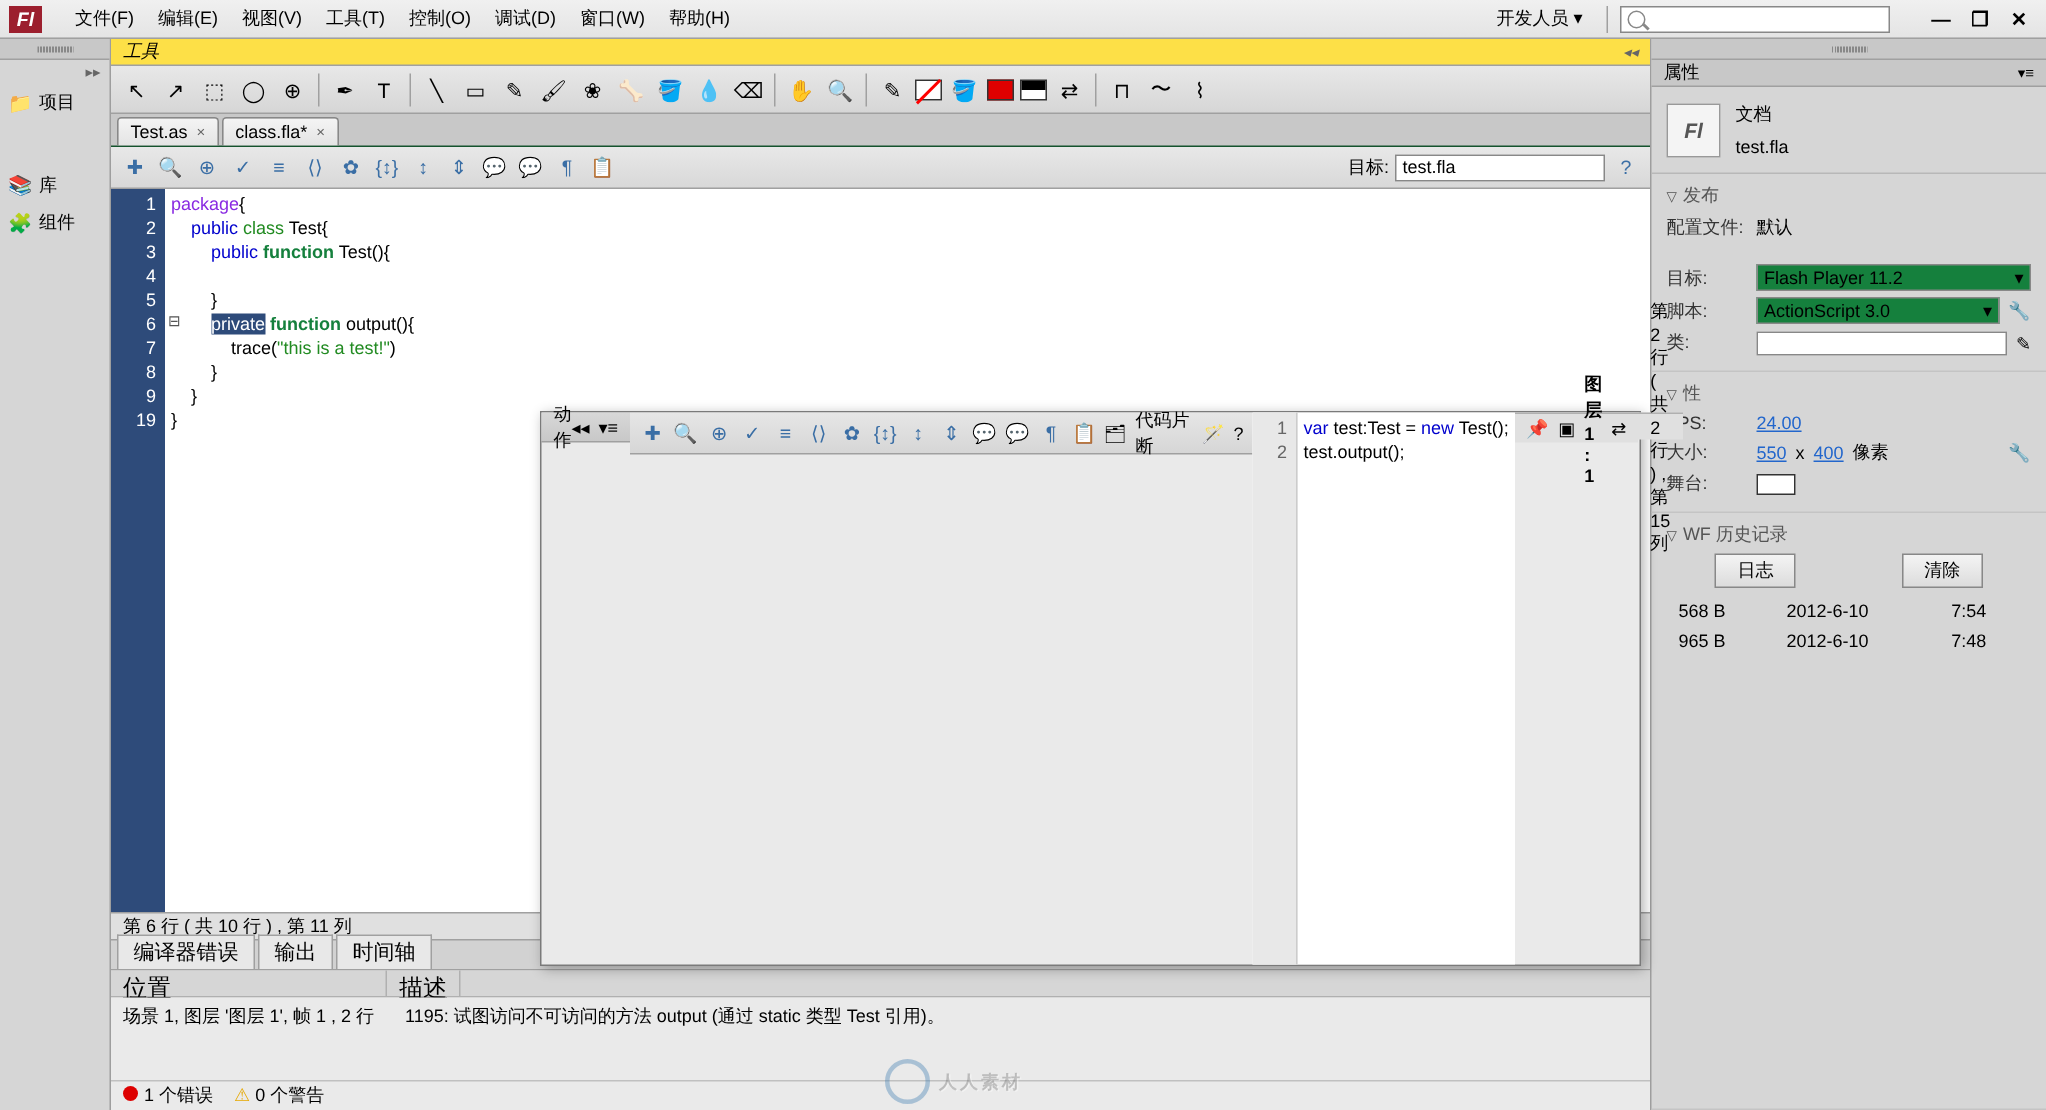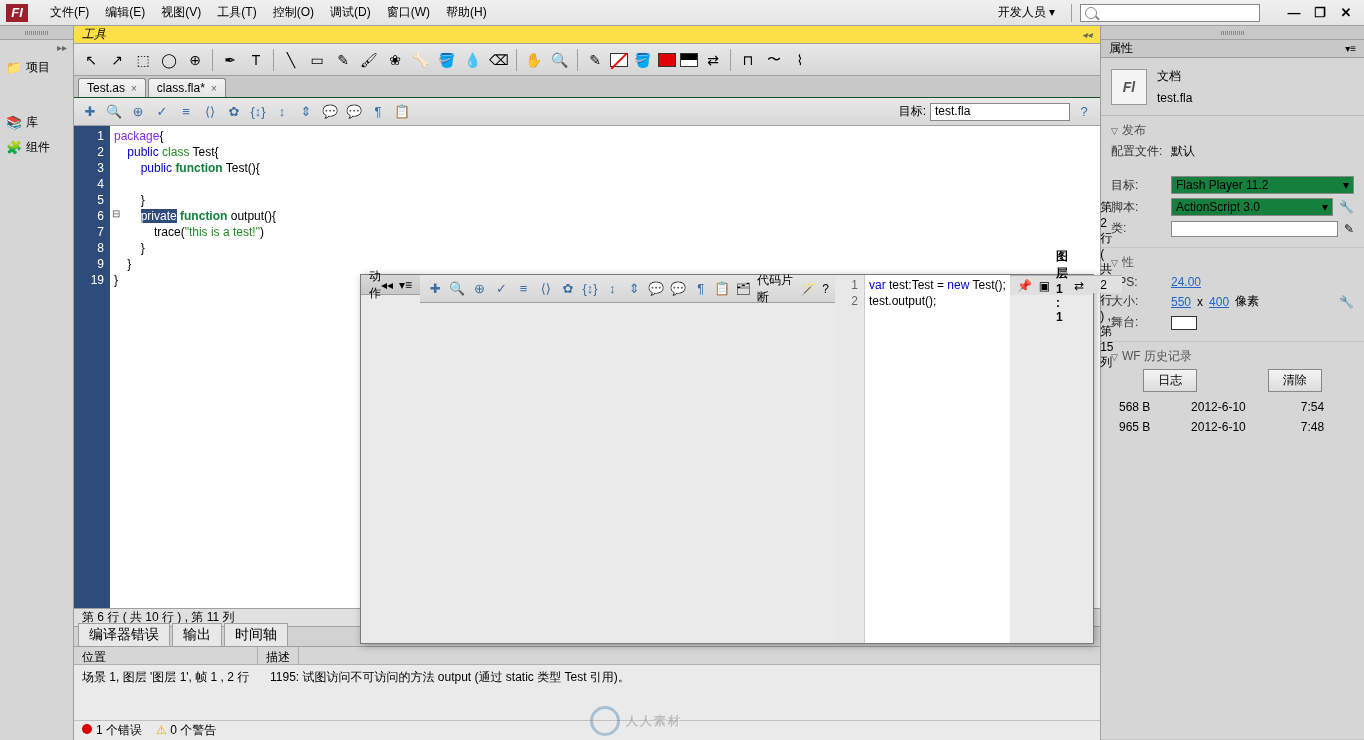--- a/index.html
+++ b/index.html
@@ -40,21 +40,21 @@
 .kw-pub { color:#0000cd; }
 .kw-cls { color:#228b22; }
 .kw-fn { color:#15803d;font-weight:bold; }
 .kw-pvt { background:#2e4b7a; color:#fff; }
 .kw-str { color:#228b22; }
 .status-line { height:18px; background:#e0e0e0; border-top:1px solid #a0a0a0; padding:0 8px; display:flex; align-items:center; font-size:11px; }
 .bottom-tabs { height:20px; background:#d2d2d2; border-top:1px solid #a0a0a0; display:flex; align-items:flex-end; padding-left:4px; }
 .btab { padding:2px 10px; background:#e8e8e8; border:1px solid #a0a0a0; border-bottom:none; margin-right:2px; font-size:14px; cursor:pointer; }
 .error-panel { height:94px; background:#eaeaea; border-top:1px solid #a0a0a0; display:flex; flex-direction:column; }
 .error-header { height:18px; background:#d6d6d6; display:flex; border-bottom:1px solid #b0b0b0; }
-.error-col { padding:2px 8px; border-right:1px solid #b0b0b0; font-size:12px; }
+.error-col { padding:2px 8px; border-right:1px solid #b0b0b0; font-size:16px;text-decoration:underline; }
 .error-col:first-child { width:184px; }
 .error-body { flex:1; background:#eaeaea; padding:4px 8px; font-size:11px; display:flex; gap:12px; }
 .error-footer { height:20px; background:#eaeaea; border-top:1px solid #c0c0c0; padding:0 8px; display:flex; align-items:center; gap:14px; font-size:11px; }
 .err-dot { width:10px; height:10px; border-radius:50%; display:inline-block; margin-right:4px; }
 .actions-panel { position:absolute; left:360px; top:248px; width:734px; height:370px; background:#eaeaea; border:1px solid #7a7a7a; box-shadow:2px 2px 8px rgba(0,0,0,0.3); display:flex; }
 .ap-title { height:20px; background:linear-gradient(#d8d8d8,#c8c8c8); border-bottom:1px solid #a0a0a0; display:flex; align-items:center; padding:0 8px; font-size:11px; }
 .ap-title-close { margin-left:auto; display:flex; gap:6px; font-size:10px; }
 .ap-toolbar { height:28px; background:linear-gradient(#e6e6e6,#d6d6d6); border-bottom:1px solid #a0a0a0; display:flex; align-items:center; padding:0 6px; gap:4px; }
 .ap-code { flex:1; display:flex; background:#fff; }
 .ap-gutter { width:30px; background:#e8e8e8; color:#666; text-align:right; padding:2px 6px 2px 2px; font-family:Consolas,monospace; font-size:12px; line-height:16px; border-right:1px solid #ccc; }

